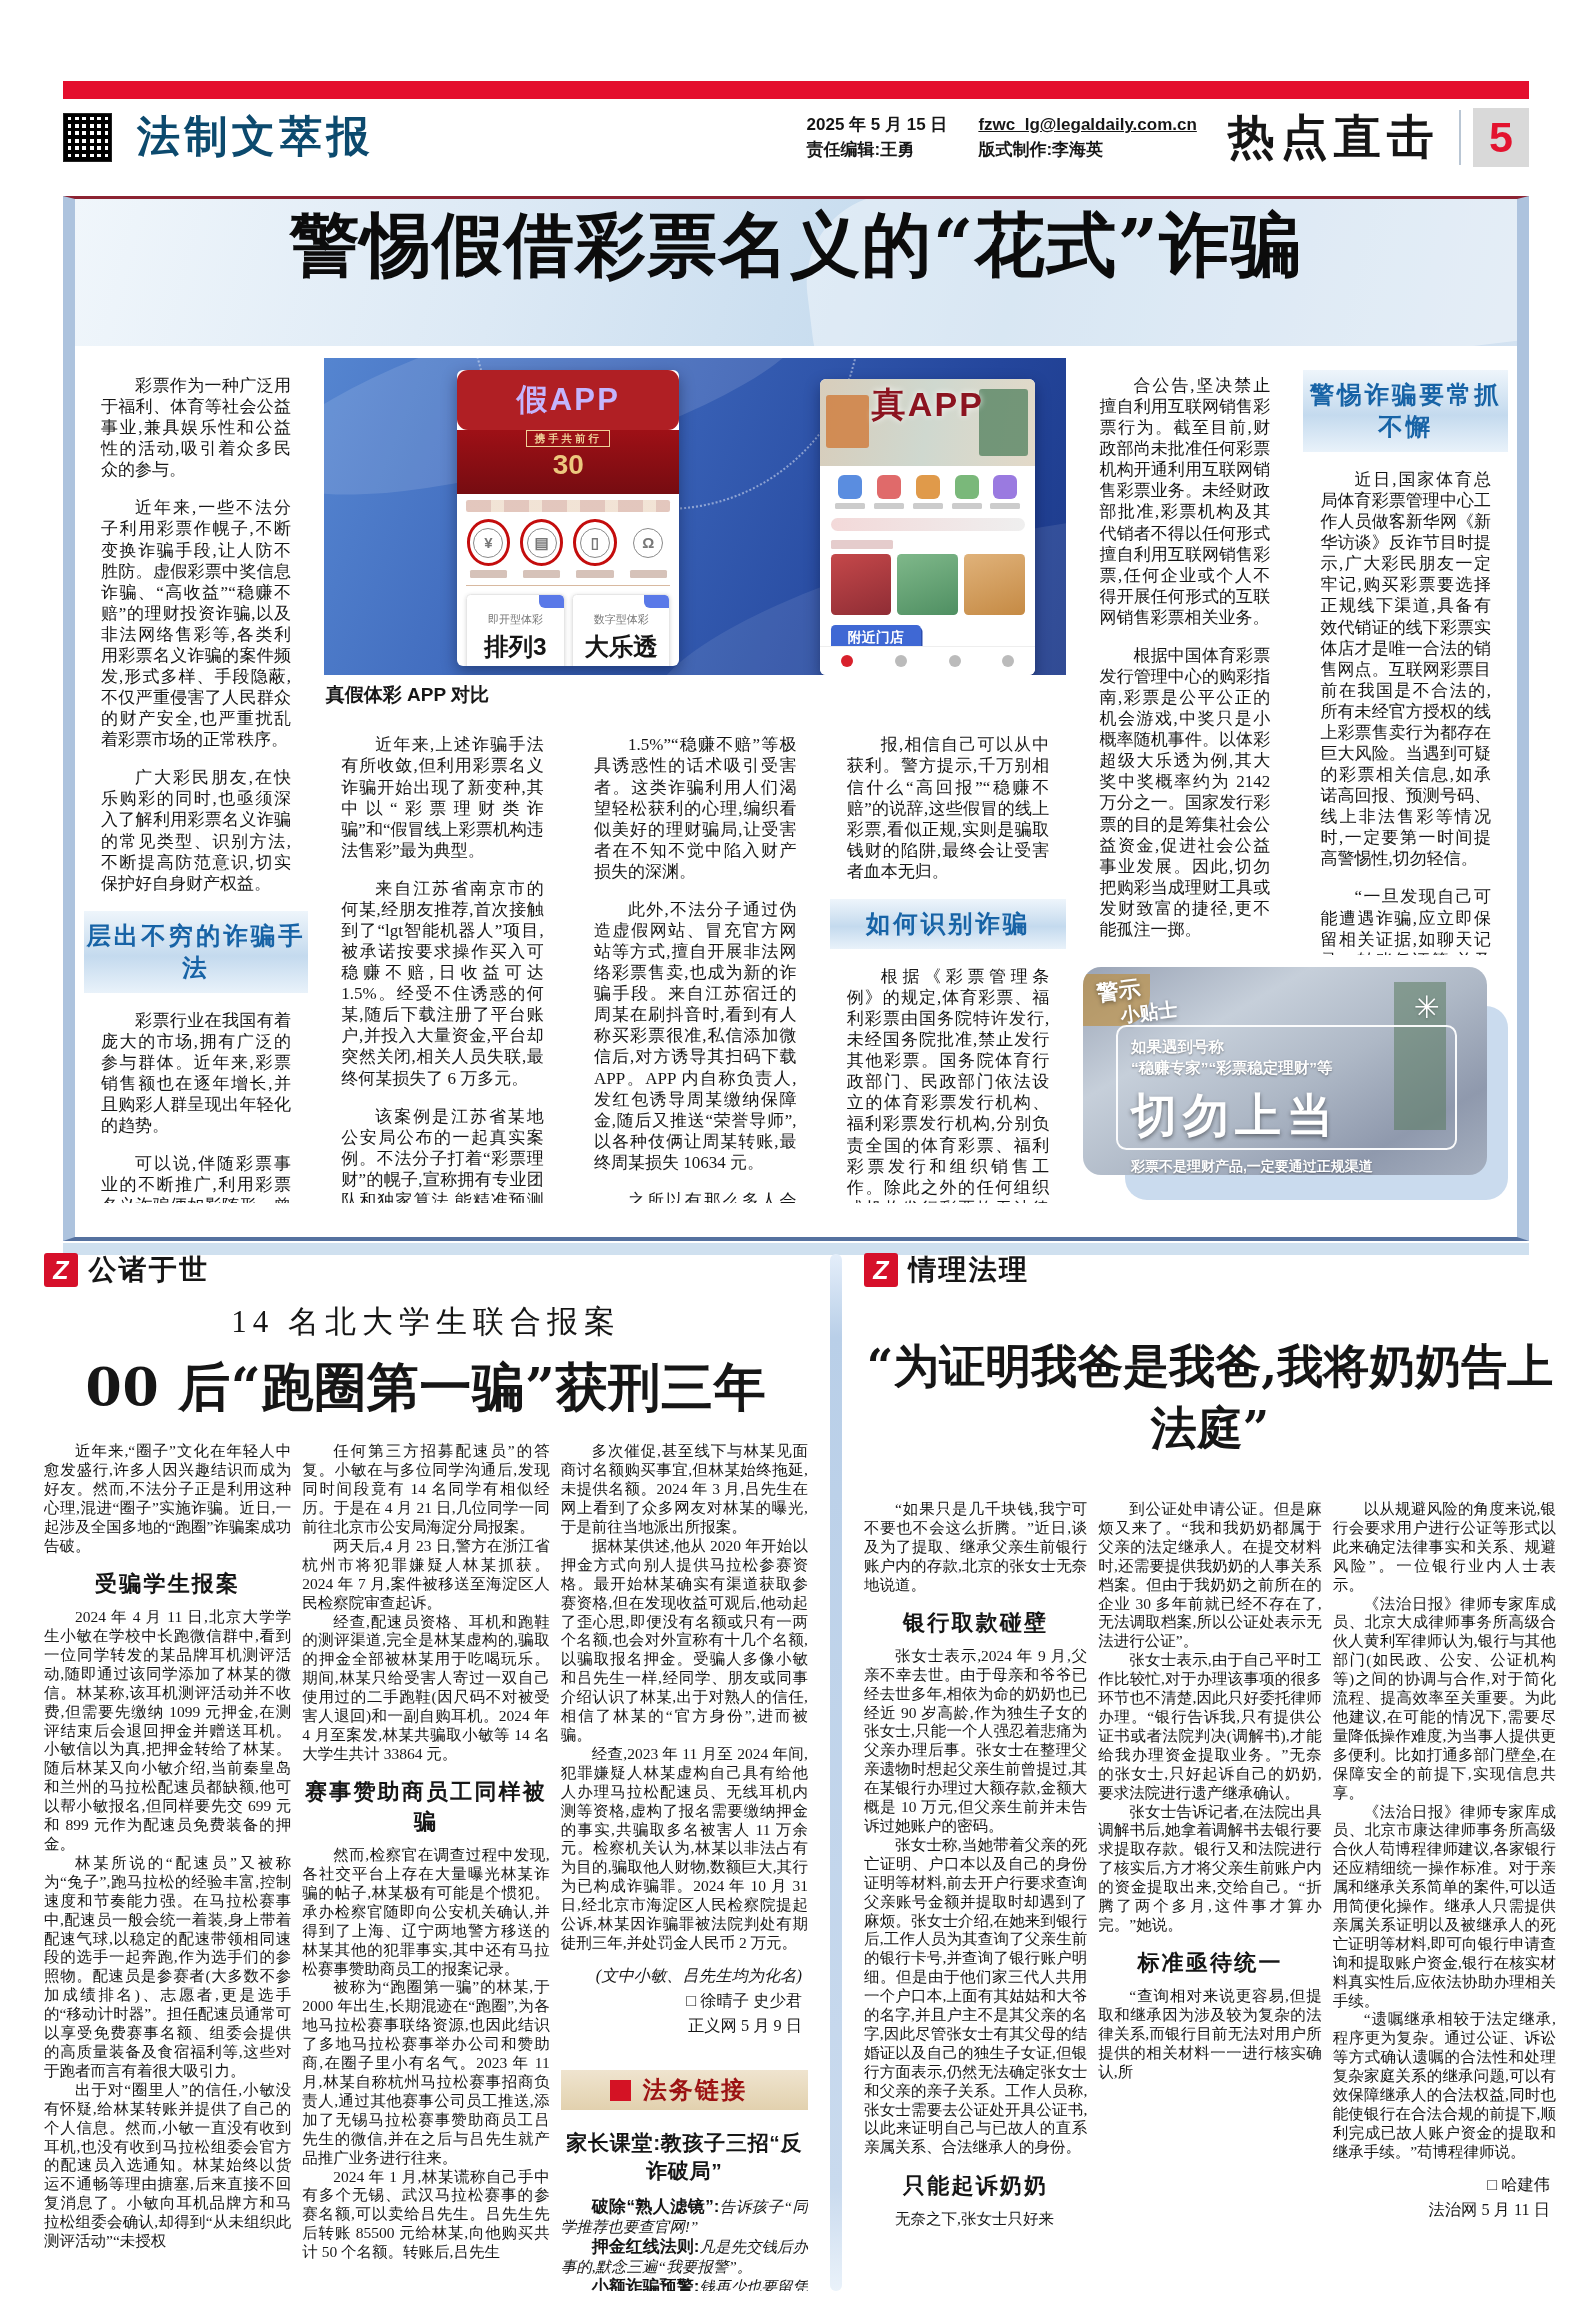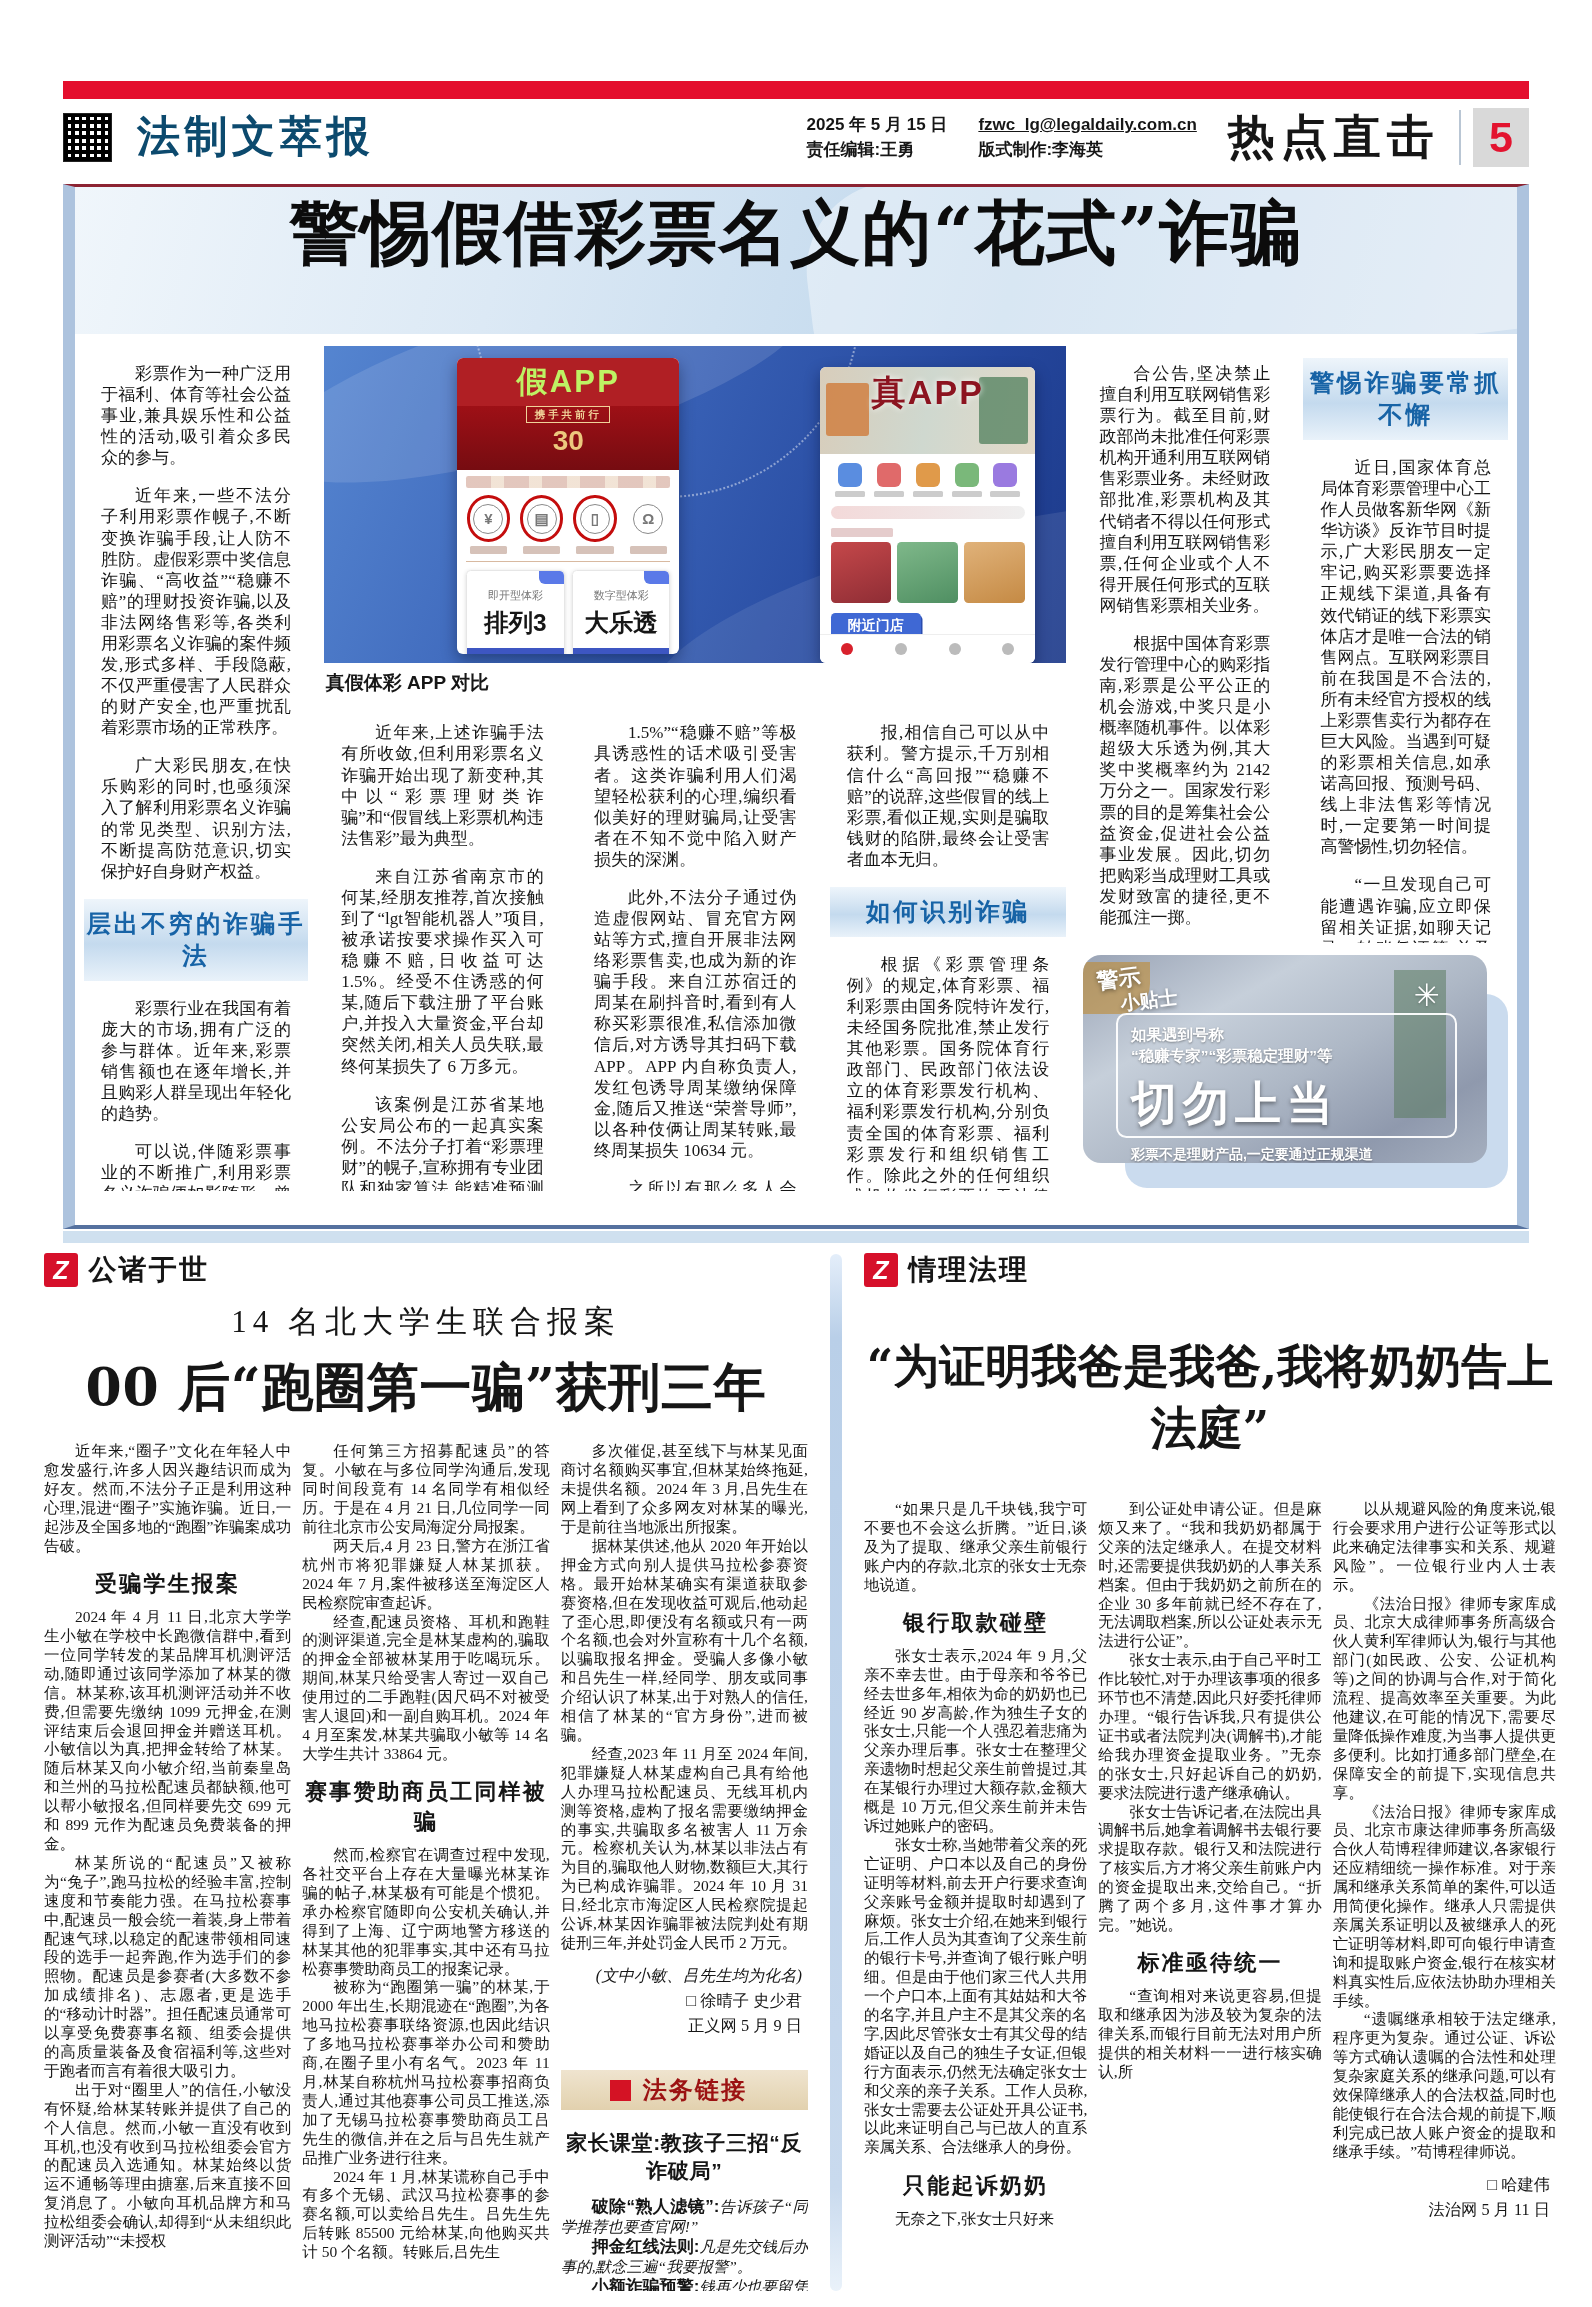--- a/index.html
+++ b/index.html
@@ -13,21 +13,21 @@
                        repeating-linear-gradient(0deg,#000 0 3.7px,#fff 3.7px 7.4px);}
   .masthead{font:900 43px "DejaVu Serif",serif;color:#0c4a6e;letter-spacing:4.4px;margin-left:25px;}
   .hspacer{flex:1;}
   .hmeta{font:600 17px "Liberation Sans",sans-serif;line-height:25px;margin-right:31px;white-space:nowrap;}
   .hmeta .u{text-decoration:underline;font-weight:700;}
   .hottitle{font:900 47px "Liberation Sans",sans-serif;letter-spacing:6px;margin-right:19px;white-space:nowrap;}
   .pgdiv{width:2.2px;height:55px;background:#b9c6d4;margin-right:12px;}
   .pgnum{width:56px;height:59px;background:#d9d9d9;display:flex;align-items:center;justify-content:center;
          font:900 43px "Liberation Sans",sans-serif;color:#e3132f;}
   
-  .main-box{position:absolute;left:63px;right:64px;top:184px;height:1045px;
+  .main-box{position:absolute;left:63px;right:64px;top:196px;height:1045px;
             border-top:3.7px solid #8c2332;border-left:12px solid #adc3de;border-right:12px solid #adc3de;
             border-bottom:4.4px solid #55719f;box-sizing:border-box;background:#fff;}
   .main-box::after{content:"";position:absolute;left:-12px;right:-12px;bottom:-18px;height:12px;background:#cfe0ef;}
   .banner{height:147px;background:linear-gradient(105deg,#f0f6fb 0%,#dcE9f5 30%,#bfd7ec 65%,#d3e2f1 100%);
           position:relative;overflow:hidden;}
   .banner::after{content:"";position:absolute;top:-44px;right:-104px;width:814px;height:222px;
                  background:rgba(255,255,255,.4);transform:rotate(-7deg);border-radius:89px;}
   .headline1{position:relative;z-index:2;text-align:center;line-height:147px;
              font:900 70px "DejaVu Serif",serif;letter-spacing:1.5px;color:#0c0c0c;}
   .mcols{display:flex;gap:16.3px;padding:12px 9px 0 9px;height:857px;box-sizing:border-box;}
@@ -45,22 +45,22 @@
        background:linear-gradient(112deg,#5585d0 0%,#3a63b8 40%,#24469c 78%,#1d3a8a 100%);}
   .streak1{position:absolute;width:563px;height:141px;background:rgba(255,255,255,.12);
            transform:rotate(-16deg);top:-37px;left:-67px;border-radius:50%;}
   .streak2{position:absolute;width:666px;height:178px;background:rgba(255,255,255,.09);
            transform:rotate(-14deg);top:185px;left:318px;border-radius:50%;}
   .arc{position:absolute;width:385px;height:385px;border:2.2px dotted rgba(255,255,255,.45);
        border-radius:50%;top:-237px;left:148px;}
   .phone{position:absolute;background:#fff;border-radius:6px;overflow:hidden;
          box-shadow:0 6px 15px rgba(0,10,40,.4);}
   .phone-fake{left:133px;top:12px;width:222px;height:296px;}
-  .pf-head{height:48px;background:#b01f24;color:#bef264;display:flex;align-items:center;justify-content:center;
-           font:700 31px "Liberation Sans",sans-serif;letter-spacing:2.2px;}
+  .pf-head{height:60px;background:#b01f24;color:#c4b5fd;display:flex;align-items:center;justify-content:center;
+           font:700 31px "Liberation Sans",sans-serif;letter-spacing:2.2px;border-radius:11px;}
   .pf-banner{height:64px;background:linear-gradient(180deg,#9e1016,#760c11);color:#f0d299;
              display:flex;flex-direction:column;align-items:center;justify-content:flex-start;}
   .pf-banner .small{font:600 10.4px "Liberation Sans",sans-serif;border:0.7px solid #f0d299;padding:0.7px 7.4px;letter-spacing:3px;}
   .pf-banner .big{font:900 28px "Liberation Sans",sans-serif;margin-top:1.5px;color:#ecc87e;}
   .pf-notice{height:12px;margin:6px 9px 3px;border-radius:2.2px;opacity:.55;
              background:repeating-linear-gradient(90deg,#c98 0 25px,#e7cdb4 25px 38px);}
   .pf-icons{display:flex;justify-content:space-around;align-items:flex-start;padding:4.4px 4.4px 1.5px;}
   .pf-ic{width:46px;text-align:center;}
   .pf-ring{display:inline-block;padding:5.2px 3.7px;border:3px solid #c40d0d;border-radius:50%;}
   .pf-ring.noring{border-color:transparent;}

